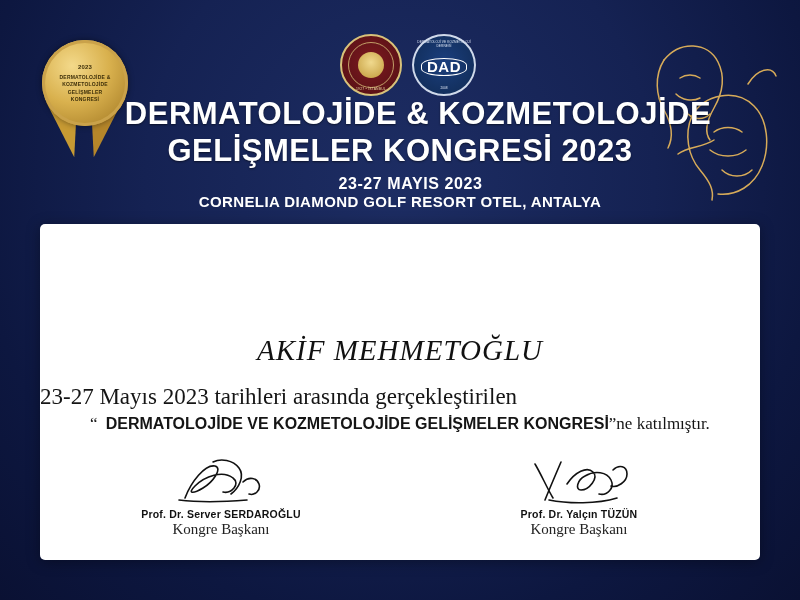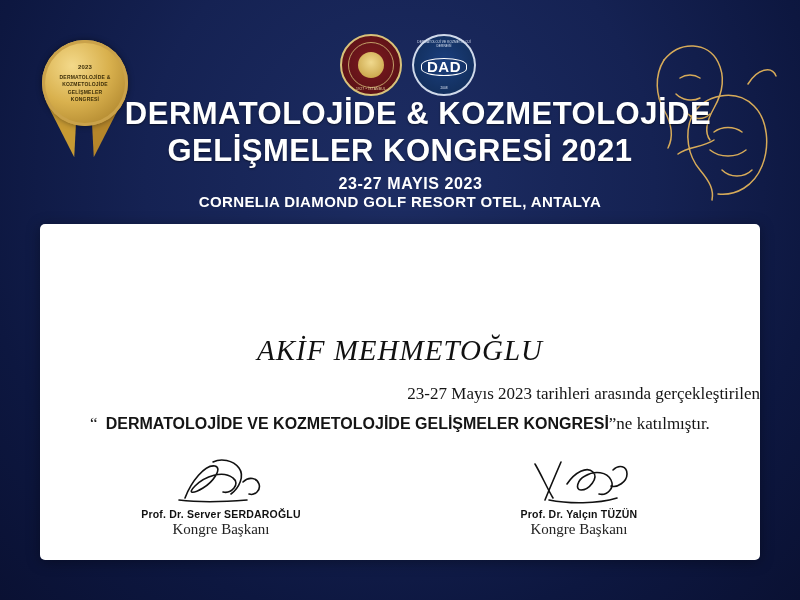--- a/index.html
+++ b/index.html
@@ -196,23 +196,23 @@
     font-family: "Liberation Serif", serif;
     font-style: italic;
     font-size: 29px;
     letter-spacing: 1px;
     color: #111;
   }
   .body-line1 {
     position: absolute;
     top: 160px;
     left: 0; right: 0;
-    text-align: right;
+    text-align: left;
     font-family: "Liberation Serif", serif;
-    font-size: 17px;
+    font-size: 23px;
     color: #151515;
   }
   .body-line2 {
     position: absolute;
     top: 190px;
     left: 0; right: 0;
     text-align: center;
     font-family: "Liberation Serif", serif;
     font-size: 17px;
     color: #151515;
@@ -299,21 +299,21 @@
         <path d="M96 108 C104 102 116 102 124 108"></path>
         <path d="M92 126 C102 134 118 134 128 126"></path>
         <path d="M104 146 C112 154 126 154 134 146"></path>
         <path d="M130 60 C140 44 154 42 158 52"></path>
       </g>
     </svg>
   </div>
 
   <div class="header">
     <div class="line1">DERMATOLOJİDE &amp; KOZMETOLOJİDE</div>
-    <div class="line2">GELİŞMELER KONGRESİ 2021</div>
+    <div class="line2">GELİŞMELER KONGRESİ 2023</div>
     <div class="dates">23-27 MAYIS 2023</div>
     <div class="venue">CORNELIA DIAMOND GOLF RESORT OTEL, ANTALYA</div>
   </div>
 
   <div class="panel">
     <div class="recipient">AKİF MEHMETOĞLU</div>
 
     <div class="body-line1">23-27 Mayıs 2023 tarihleri arasında gerçekleştirilen</div>
 
     <div class="body-line2">

